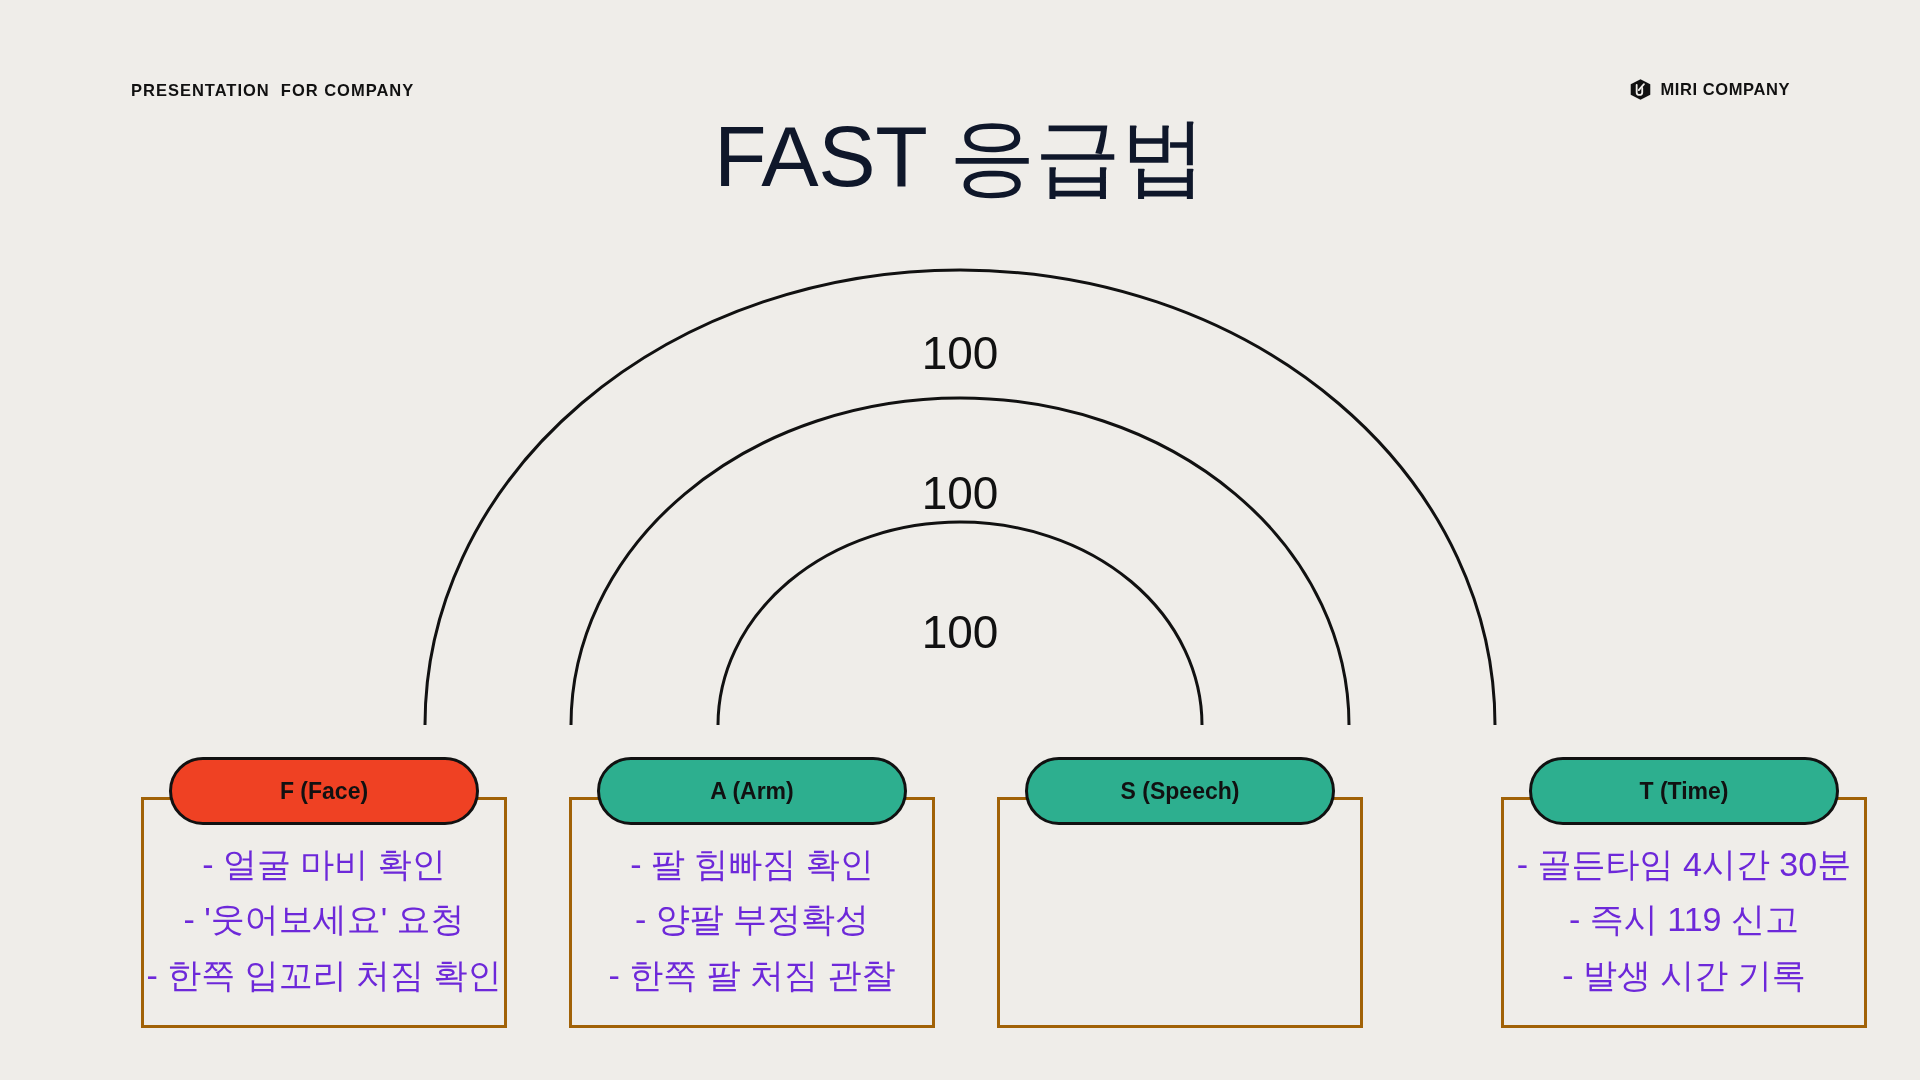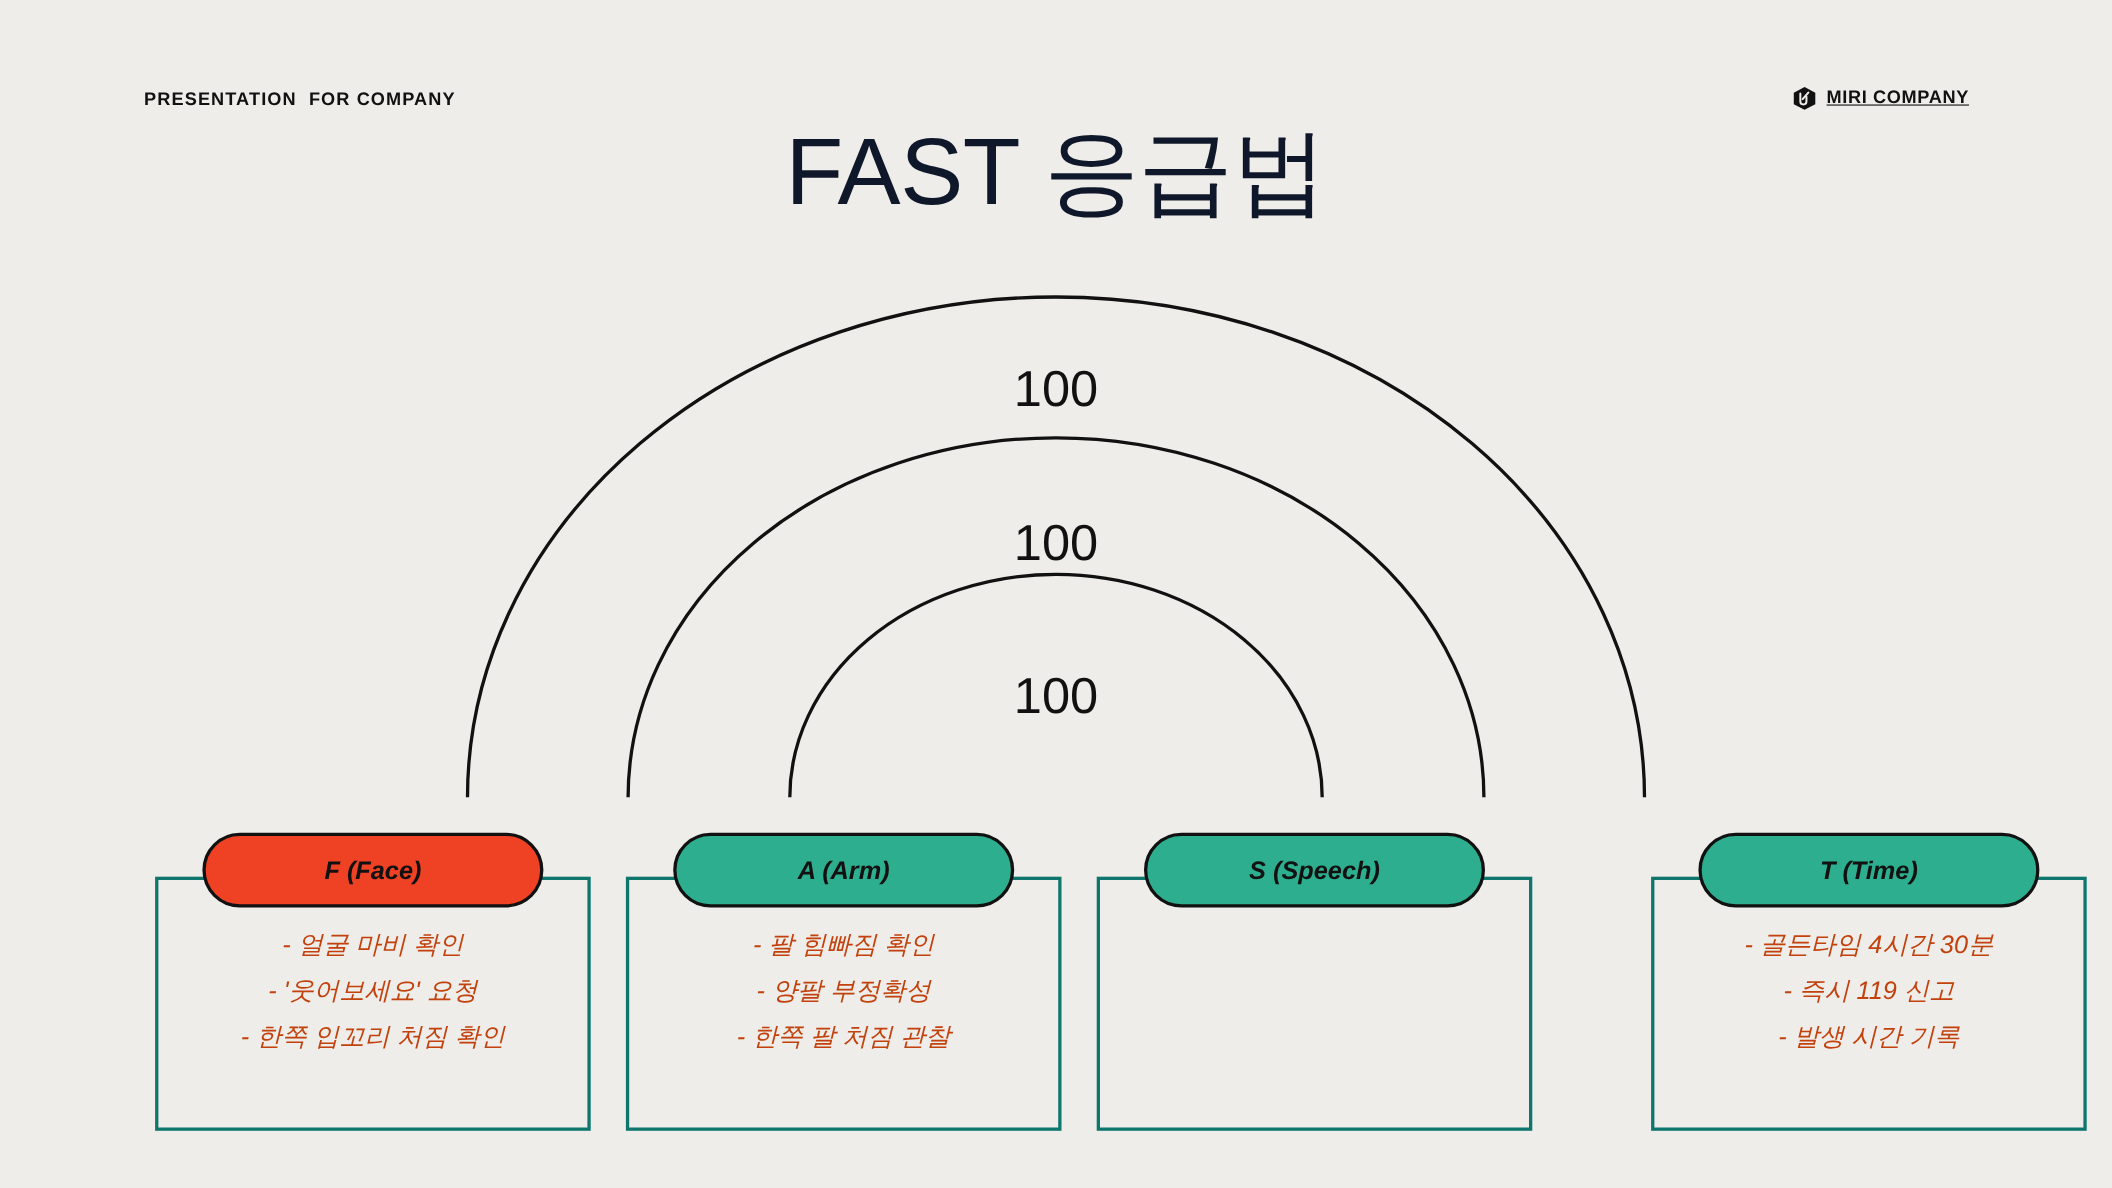--- a/index.html
+++ b/index.html
@@ -46,21 +46,20 @@
     height: 23px;
     display: block;
     flex: 0 0 auto;
   }
   .brand-name {
     font-size: 16.5px;
     font-weight: 700;
     letter-spacing: 0.035em;
     color: #111111;
     white-space: nowrap;
-    text-decoration: underline;
   }
 
   
   .deck-title {
     position: absolute;
     left: 0;
     top: 113px;
     width: 1920px;
     text-align: center;
     font-size: 86px;
@@ -99,26 +98,25 @@
   .cards {
     position: absolute;
     left: 0;
     top: 0;
     width: 1920px;
     height: 1080px;
   }
   .card {
     position: absolute;
     top: 797px;
-    width: 396px;
+    width: 366px;
     height: 231px;
-    border: 3px solid #0f766e;
+    border: 3px solid #a16207;
     box-sizing: border-box;
     background: transparent;
-    font-style: italic;
   }
   .card.c0 { left: 141px; }
   .card.c1 { left: 569px; }
   .card.c2 { left: 997px; }
   .card.c3 { left: 1501px; }
 
   .pill {
     position: absolute;
     top: -43px;
     left: 50%;
@@ -142,23 +140,23 @@
     position: absolute;
     left: 0;
     right: 0;
     top: 44px;
     display: flex;
     flex-direction: column;
     align-items: center;
     gap: 14px;
   }
   .card-line {
-    font-size: 23px;
+    font-size: 34px;
     font-weight: 400;
-    color: #c2410c;
+    color: #6d28d9;
     line-height: 1.22;
     white-space: nowrap;
     text-align: center;
   }
 </style>
 </head>
 <body style="background: rgb(239, 237, 233);">
 
 <div class="topbar">
   <div class="eyebrow">PRESENTATION  FOR COMPANY</div>

